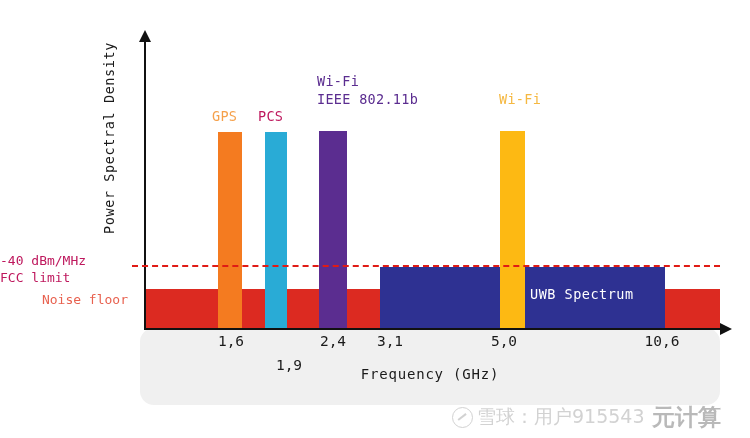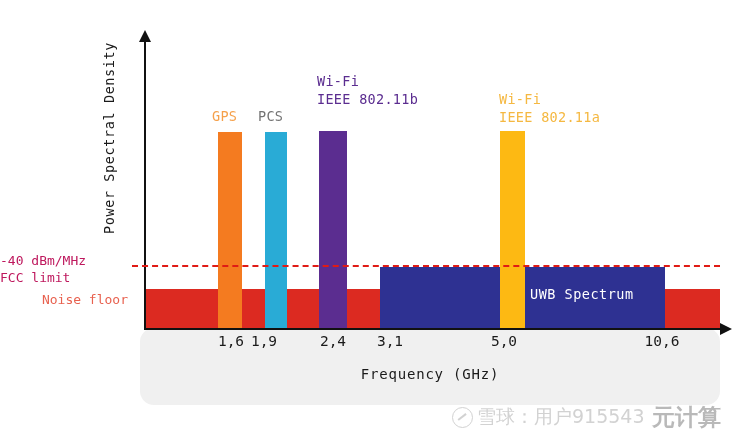--- a/index.html
+++ b/index.html
@@ -237,37 +237,36 @@
   <div class="bar" style="left:500px; top:131px; width:25px; height:197px; background:#fdb913;"></div>
 
   <div class="fcc-line"></div>
   <div class="fcc-label">
     <div>-40 dBm/MHz</div>
     <div>FCC limit</div>
   </div>
   <div class="noise-label">Noise floor</div>
 
   <div class="bar-label" style="left:212px; top:107px; color:#f5a04a;">GPS</div>
-  <div class="bar-label" style="left:258px; top:107px; color:#737373;">PCS</div>
+  <div class="bar-label" style="left:258px; top:107px; color:#be185d;">PCS</div>
 
   <div class="bar-label" style="left:317px; top:72px; color:#5b2d90;">
     <div>Wi-Fi</div>
     <div>IEEE 802.11b</div>
   </div>
 
   <div class="bar-label" style="left:499px; top:90px; color:#f5b841;">
     <div>Wi-Fi</div>
-    <div>IEEE 802.11a</div>
   </div>
 
   <div class="x-axis"></div>
   <div class="x-arrow"></div>
 
   <div class="tick-label" style="left:231px;">1,6</div>
-  <div class="tick-label" style="left:264px;">1,9</div>
+  <div class="tick-label" style="left:289px;margin-top:24px;">1,9</div>
   <div class="tick-label" style="left:333px;">2,4</div>
   <div class="tick-label" style="left:390px;">3,1</div>
   <div class="tick-label" style="left:504px;">5,0</div>
   <div class="tick-label" style="left:662px;">10,6</div>
 
   <div class="x-axis-title">Frequency (GHz)</div>
 
   <div class="watermark">
     <span class="watermark-mark"></span>
     <span>雪球：用户915543</span>

